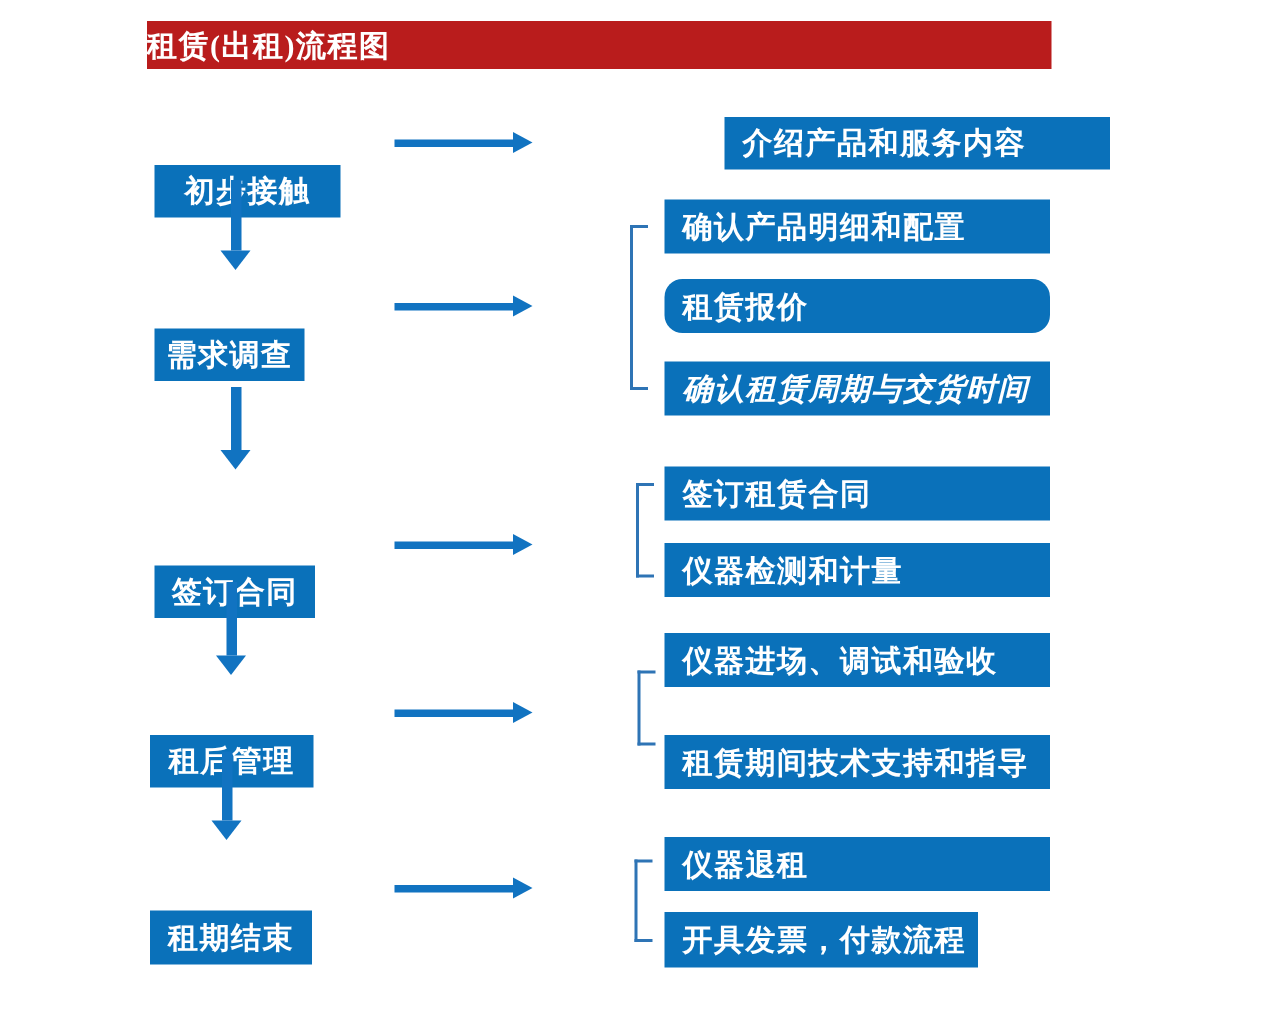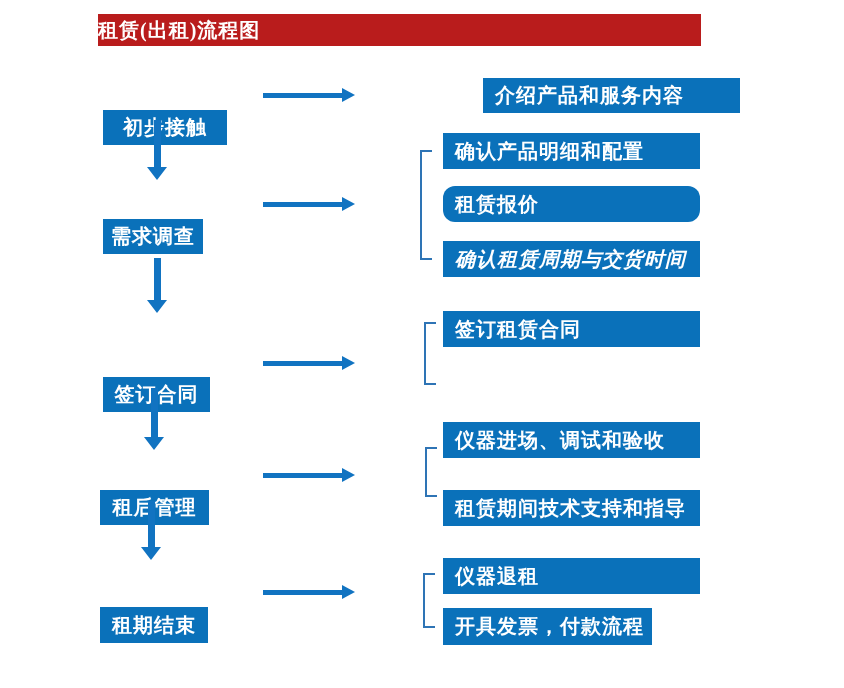--- a/index.html
+++ b/index.html
@@ -76,20 +76,21 @@
   <div class="box step" style="left:103px; top:345px; width:107px; height:35px;">签订合同</div>
   <div class="box step" style="left:100px; top:575px; width:108px; height:36px;">租期结束</div>
 
   <div class="box out" style="left:443px; top:78px;  width:257px; height:35px;margin-left:40px;">介绍产品和服务内容</div>
 
   <div class="box out" style="left:443px; top:133px; width:257px; height:36px;">确认产品明细和配置</div>
   <div class="box out" style="left:443px; top:186px; width:257px; height:36px;border-radius:12px;">租赁报价</div>
   <div class="box out" style="left:443px; top:241px; width:257px; height:36px;font-style:italic;">确认租赁周期与交货时间</div>
 
   <div class="box out" style="left:443px; top:311px; width:257px; height:36px;">签订租赁合同</div>
+  <div class="box out" style="left:443px; top:362px; width:257px; height:36px;">仪器检测和计量</div>
 
   <div class="box out" style="left:443px; top:422px; width:257px; height:36px;">仪器进场、调试和验收</div>
   <div class="box out" style="left:443px; top:490px; width:257px; height:36px;">租赁期间技术支持和指导</div>
 
   <div class="box out" style="left:443px; top:558px; width:257px; height:36px;">仪器退租</div>
   <div class="box out" style="left:443px; top:608px; width:209px; height:37px;">开具发票，付款流程</div>
 
   <div class="harrow" style="left:263px; top:88px;">
     <div class="shaft"></div>
     <div class="head"></div>

